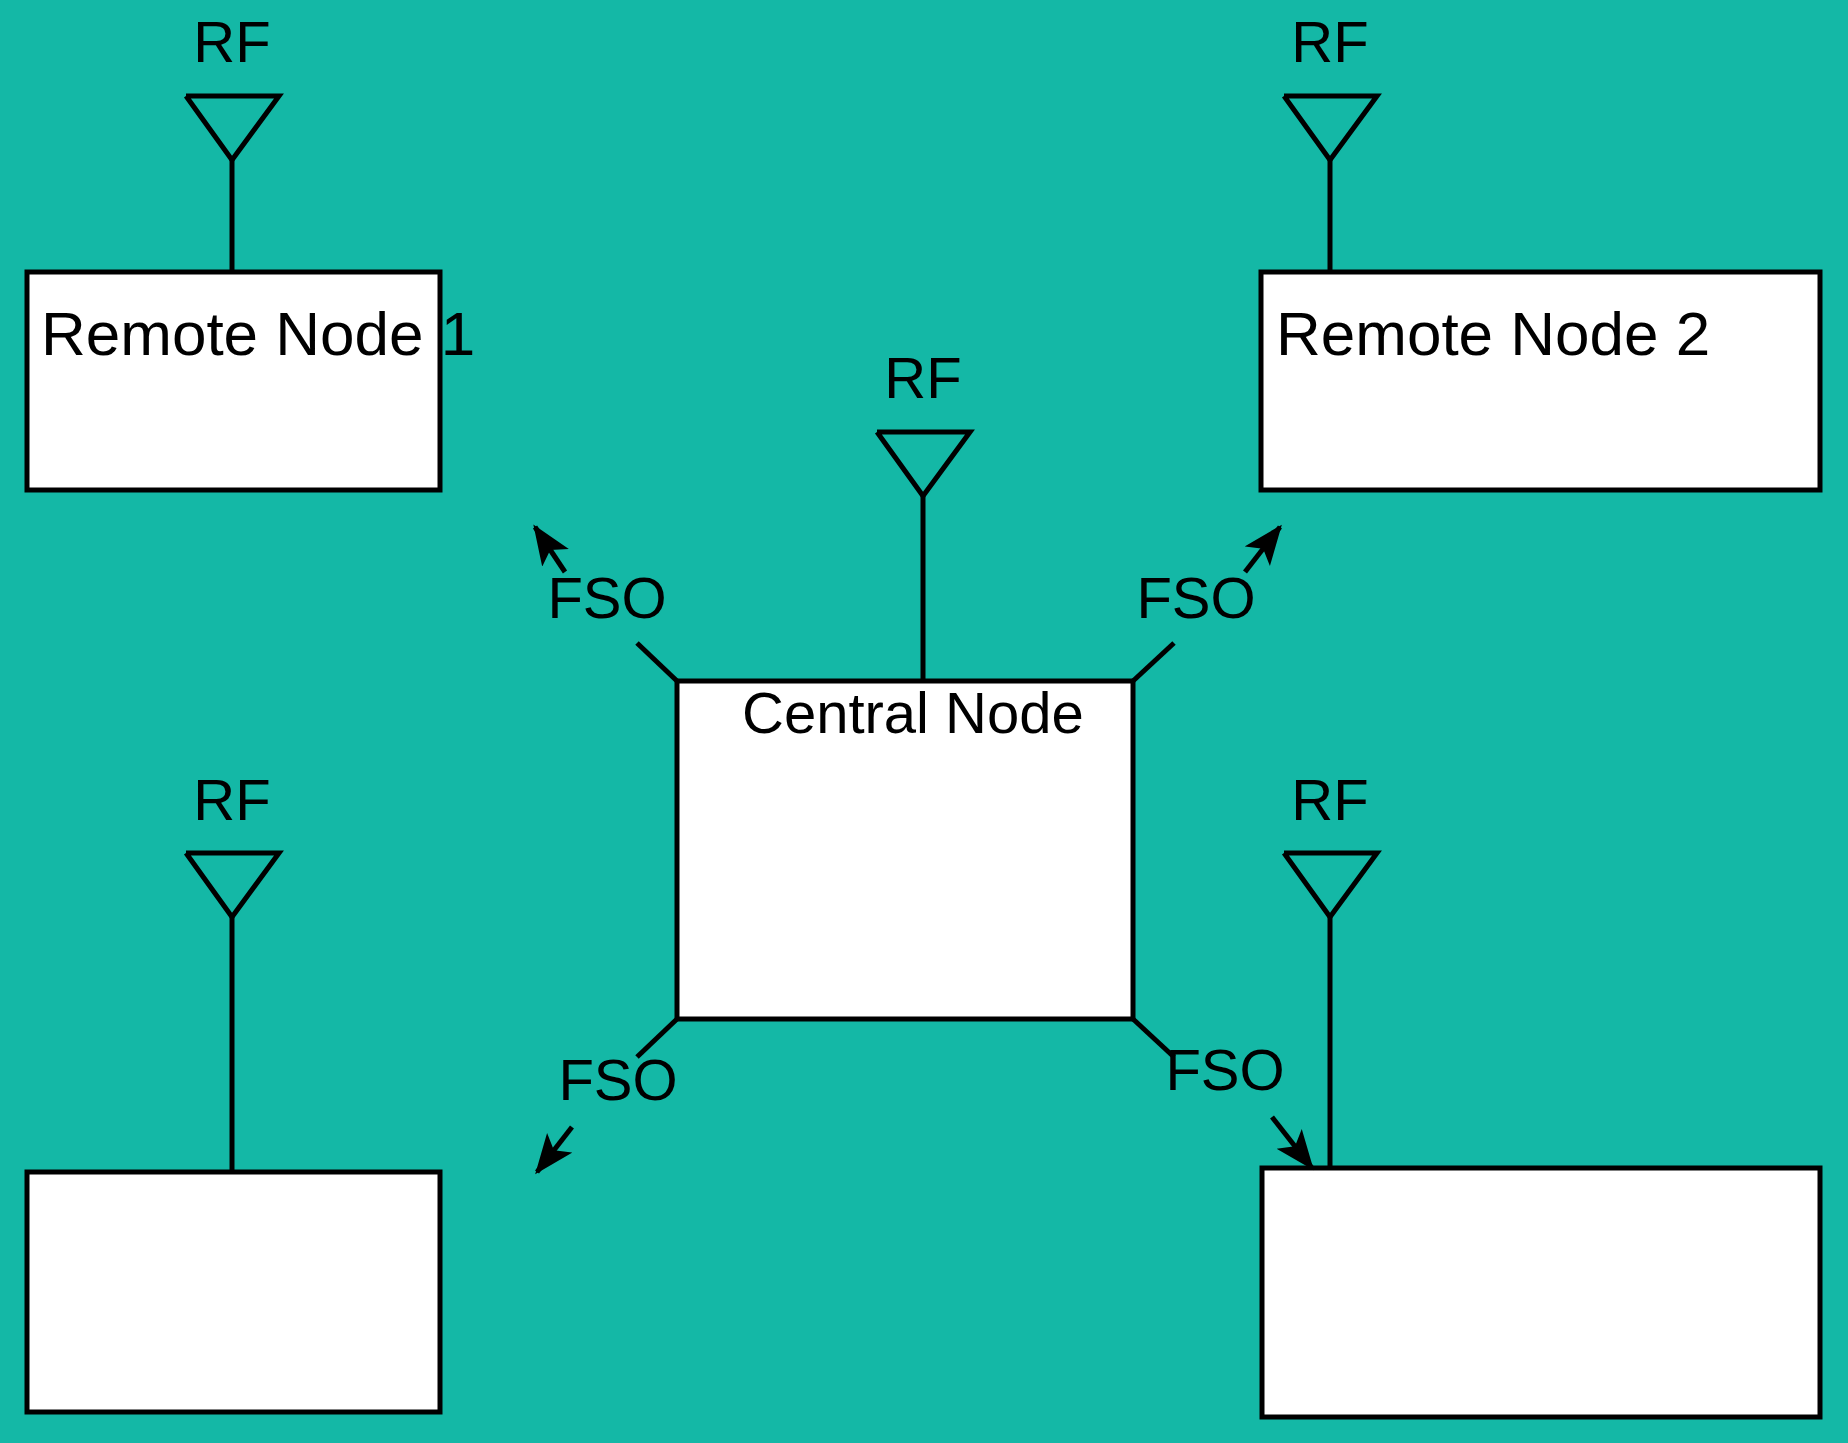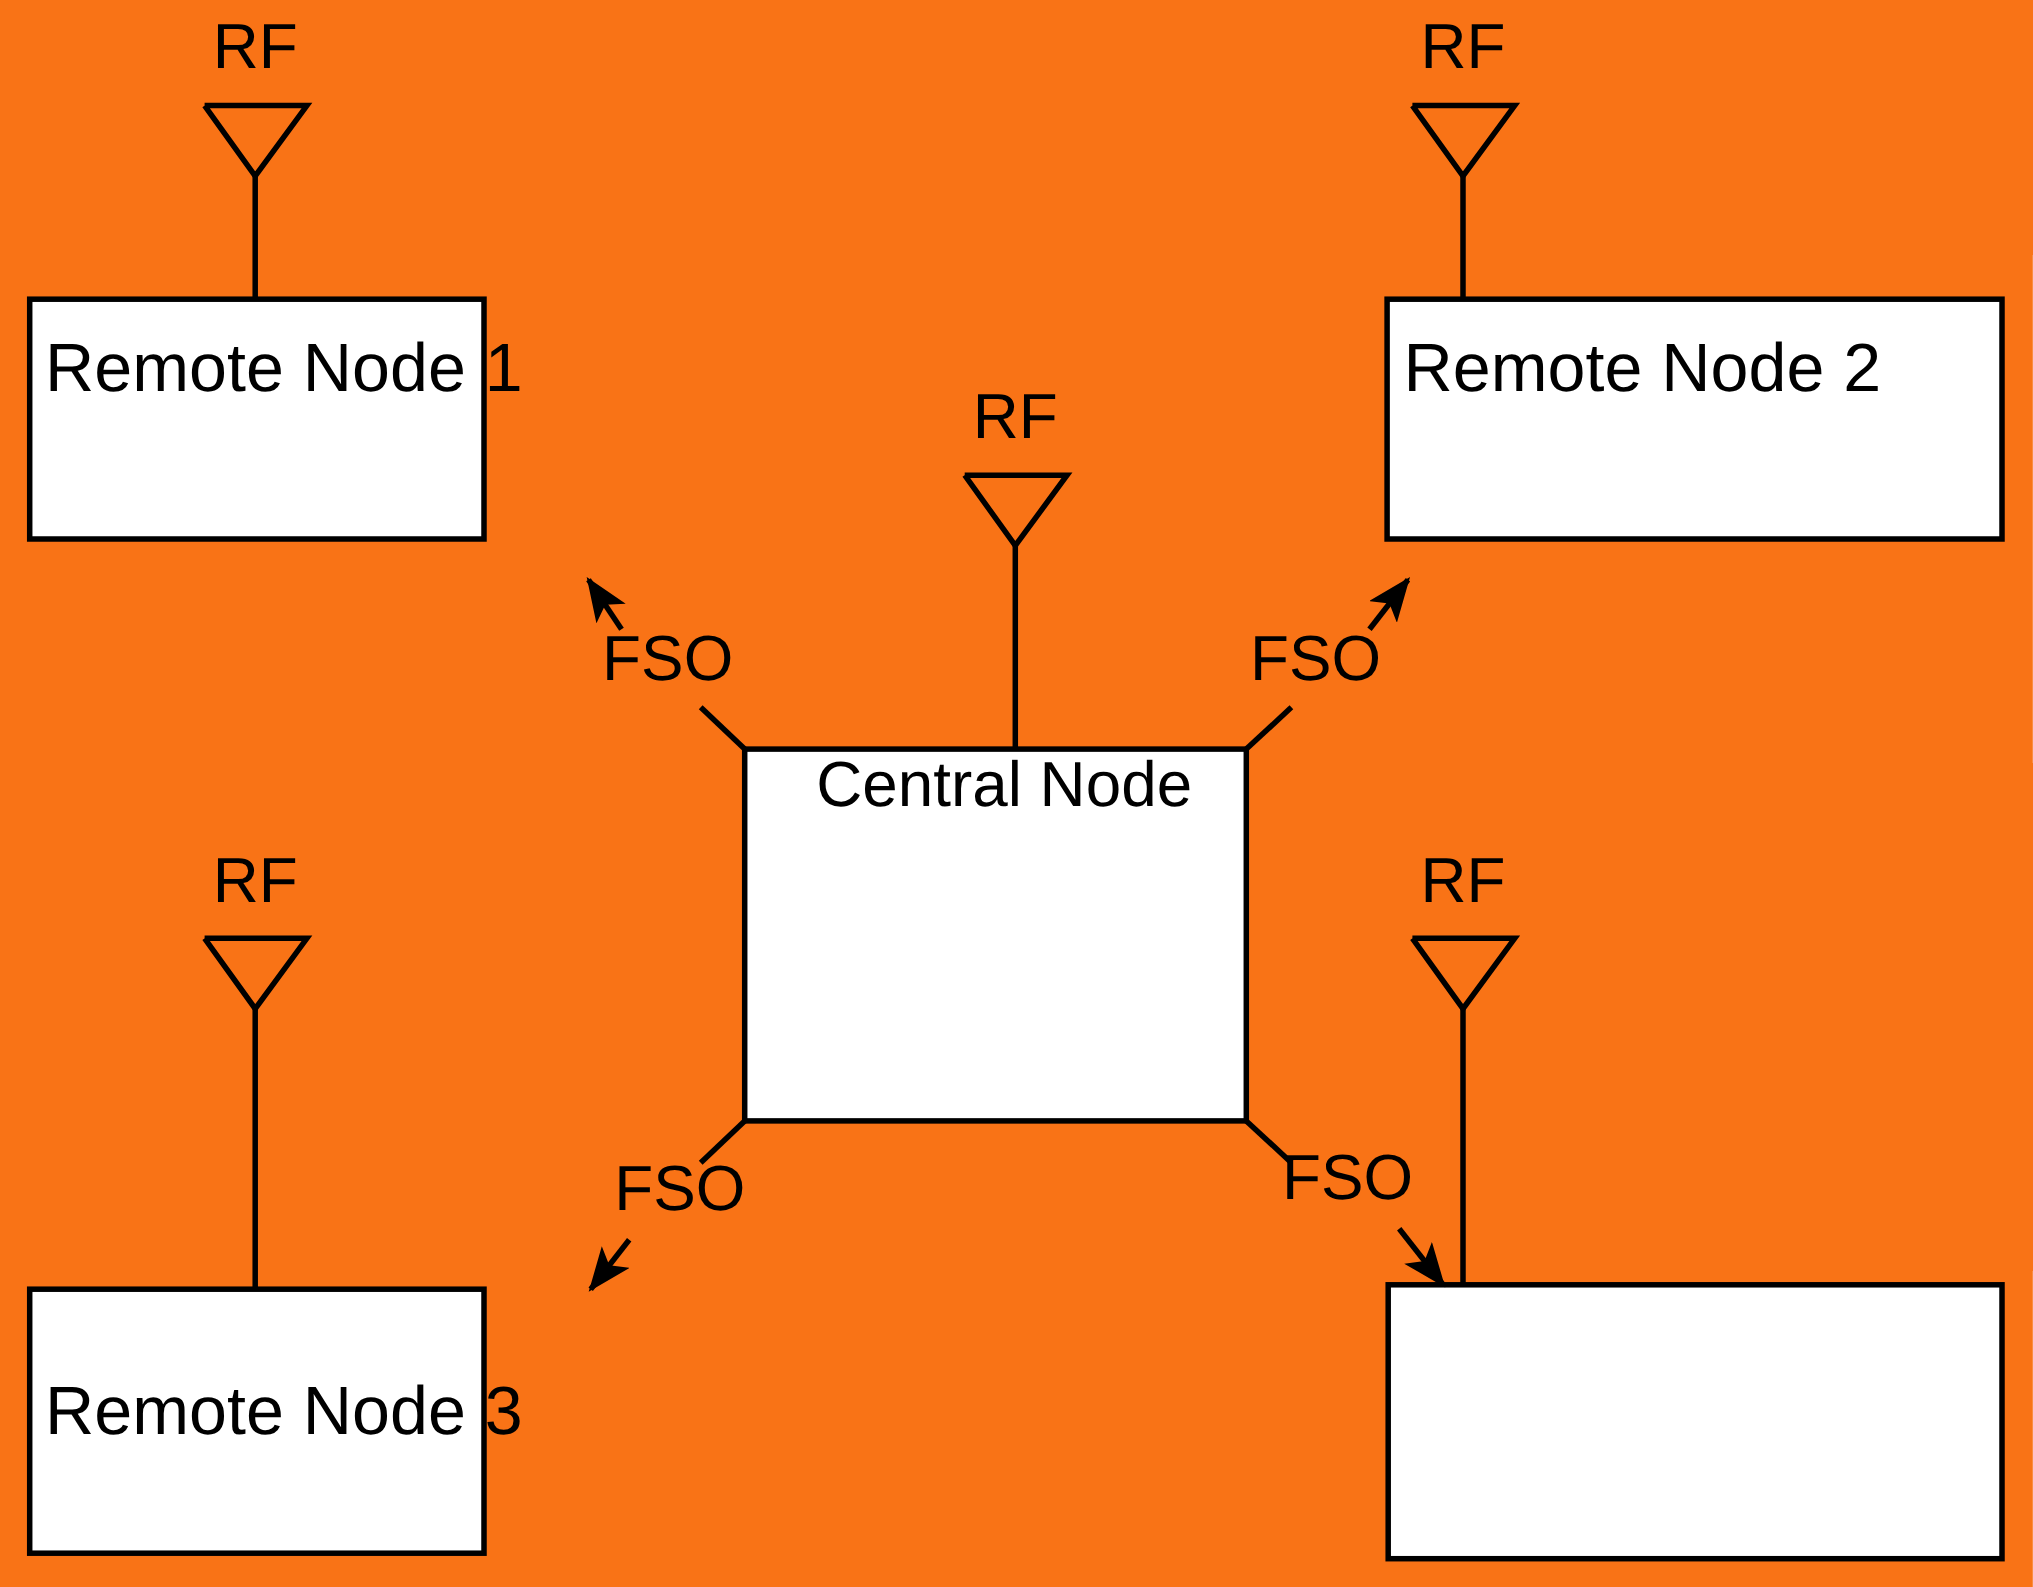--- a/index.html
+++ b/index.html
@@ -11,21 +11,21 @@
   body {
     width: 1848px;
     height: 1443px;
     font-family: "Liberation Sans", sans-serif;
     overflow: hidden;
   }
   #diagram-root {
     position: relative;
     width: 1848px;
     height: 1443px;
-    background: #f97316;
+    background: #14b8a6;
   }
   svg#topology-svg {
     position: absolute;
     top: 0;
     left: 0;
     width: 1848px;
     height: 1443px;
     display: block;
   }
   .node-label {
@@ -153,16 +153,15 @@
       <text class="fso-label" x="618" y="1100">FSO</text>
     </g>
 
     <g>
       <line class="fso-arrow" x1="1272" y1="1117" x2="1312" y2="1168"></line>
       <text class="fso-label" x="1225" y="1090">FSO</text>
     </g>
 
   </svg>
 
-  <div style="position:absolute;left:41px;top:1253px;font-size:62px;color:#000;line-height:1;">Remote Node 3</div>
 
 
 </div>
 
 </body></html>

